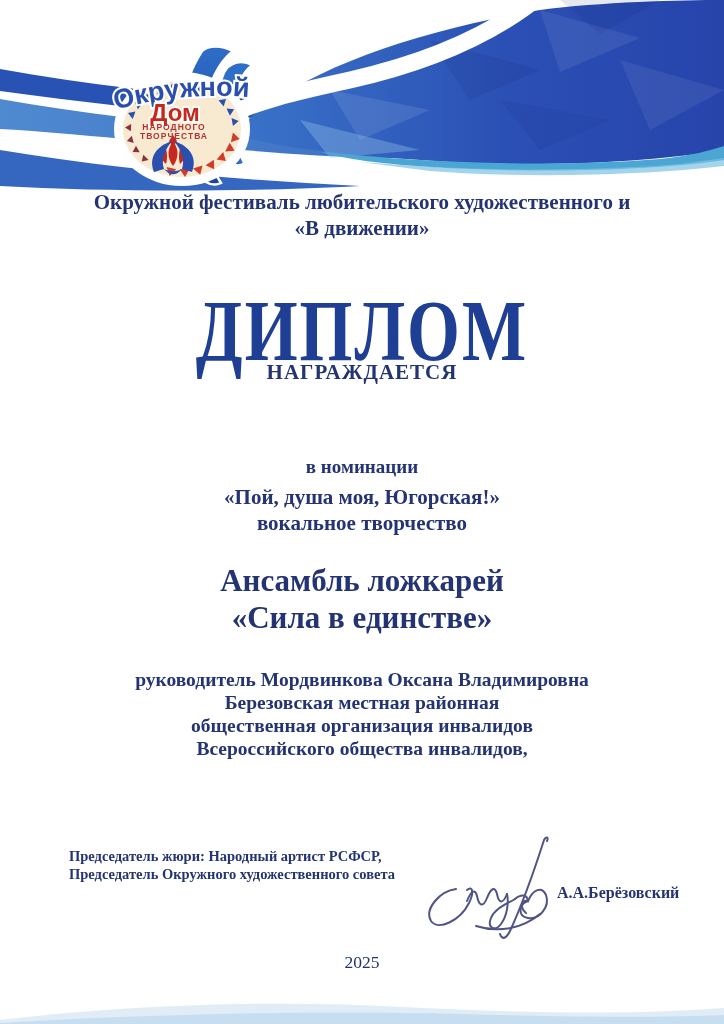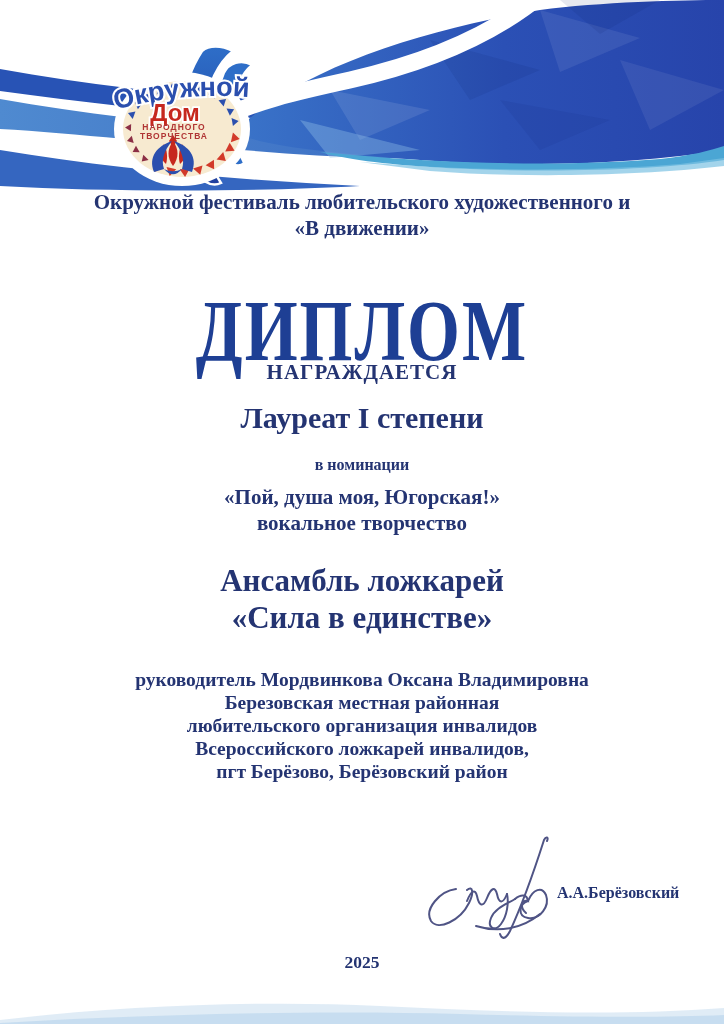--- a/index.html
+++ b/index.html
@@ -12,27 +12,27 @@
   .center { left:0; right:0; text-align:center; }
 
   .festival-title { top:189px; font-size:21px; line-height:1.24; font-weight:bold; color:var(--text-navy,#243472); }
   .diploma-title {
     top:287px; font-size:68px; font-weight:bold; letter-spacing:2px; line-height:1;
     color:var(--title-blue,#1e3f94);
     transform:scaleY(1.28); transform-origin:top center;
   }
   .awarded-label { top:360px; font-size:21px; font-weight:bold; letter-spacing:1px; color:var(--text-navy,#243472); }
   .award-degree { top:401px; font-size:30px; font-weight:bold; color:var(--text-navy,#20367d); }
-  .nomination-label { top:456px; font-size:16px; font-weight:bold; color:var(--text-navy,#243472); }
+  .nomination-label { top:456px; font-size:19px; font-weight:bold; color:var(--text-navy,#243472); }
   .nomination-block { top:485px; font-size:21px; font-weight:bold; line-height:1.23; color:var(--text-navy,#243472); }
   .recipient-block { top:562px; font-size:31px; font-weight:bold; line-height:1.2; color:var(--text-navy,#20367d); }
   .details-block { top:659px; font-size:19.5px; font-weight:bold; line-height:1.18; color:var(--text-navy,#243472);margin-top:9px; }
   .jury-block { top:847px; left:69px; font-size:14.5px; font-weight:bold; line-height:1.25; text-align:left; color:var(--text-navy,#2b3a75); }
   .signatory-name { top:884px; left:557px; font-size:16px; font-weight:bold; color:var(--text-navy,#243472); }
-  .year { top:952px; font-size:17.5px; font-weight:bold; color:var(--text-navy,#243472); }
+  .year { top:952px; font-size:17.5px; font-weight:normal; color:var(--text-navy,#243472); }
 
   .logo-svg text { font-family:"Liberation Sans","DejaVu Sans",sans-serif; }
 </style>
 </head>
 <body>
 
 <div class="page" style="--text-navy: #243472; --title-blue: #1e3f94; --logo-red: #c6281e; --logo-blue: #2b4fae; --logo-cream: #f7ead0; --signature-ink: #3d4278;">
 
   <svg class="abs" style="top:0;left:0" width="724" height="205" viewBox="0 0 724 205" aria-hidden="true">
     <defs>
@@ -131,41 +131,41 @@
   </svg>
 
   <div class="abs center festival-title">
     <div>Окружной фестиваль любительского художественного и</div>
     <div>«В движении»</div>
   </div>
 
   <div class="abs center diploma-title">ДИПЛОМ</div>
   <div class="abs center awarded-label">НАГРАЖДАЕТСЯ</div>
 
-  <div class="abs center award-degree">Лауреат I степени</div>
   <div class="abs center nomination-label">в номинации</div>
   <div class="abs center nomination-block">
     <div>«Пой, душа моя, Югорская!»</div>
     <div>вокальное творчество</div>
   </div>
 
   <div class="abs center recipient-block">
     <div>Ансамбль ложкарей</div>
     <div>«Сила в единстве»</div>
   </div>
 
   <div class="abs center details-block">
     <div>руководитель Мордвинкова Оксана Владимировна</div>
     <div>Березовская местная районная</div>
-    <div>любительского организация инвалидов</div>
-    <div>Всероссийского ложкарей инвалидов,</div>
-    <div>пгт Берёзово, Берёзовский район</div>
+    <div>общественная организация инвалидов</div>
+    <div>Всероссийского общества инвалидов,</div>
   </div>
 
   <div class="abs jury-block">
+    <div>Председатель жюри: Народный артист РСФСР,</div>
+    <div>Председатель Окружного художественного совета</div>
   </div>
 
   <svg class="abs" style="top:833px;left:416px" width="150" height="108" viewBox="0 0 150 108" aria-hidden="true">
     <g fill="none" stroke="var(--signature-ink,#3d4278)" stroke-width="2" stroke-linecap="round" opacity="0.9">
       <path d="M40,56 C24,58 8,76 15,88 C22,98 44,88 53,70 C58,60 57,52 51,57"></path>
       <path d="M51,68 C55,58 59,55 61,63 C63,73 67,75 71,65 C75,55 79,53 81,61 C83,71 87,71 91,61"></path>
       <path d="M91,61 C93,70 91,83 85,91 C79,99 71,95 75,85 C79,75 91,71 99,66"></path>
       <path d="M99,66 C105,61 111,61 112,68 C106,66 103,74 110,80"></path>
       <path d="M112,68 C117,56 126,53 130,62 C134,73 124,87 112,85 C101,83 103,71 112,68 Z"></path>
       <path d="M131,8 C133,4 130,3 128,7 C120,32 106,72 94,98 C90,106 86,107 84,101"></path>

